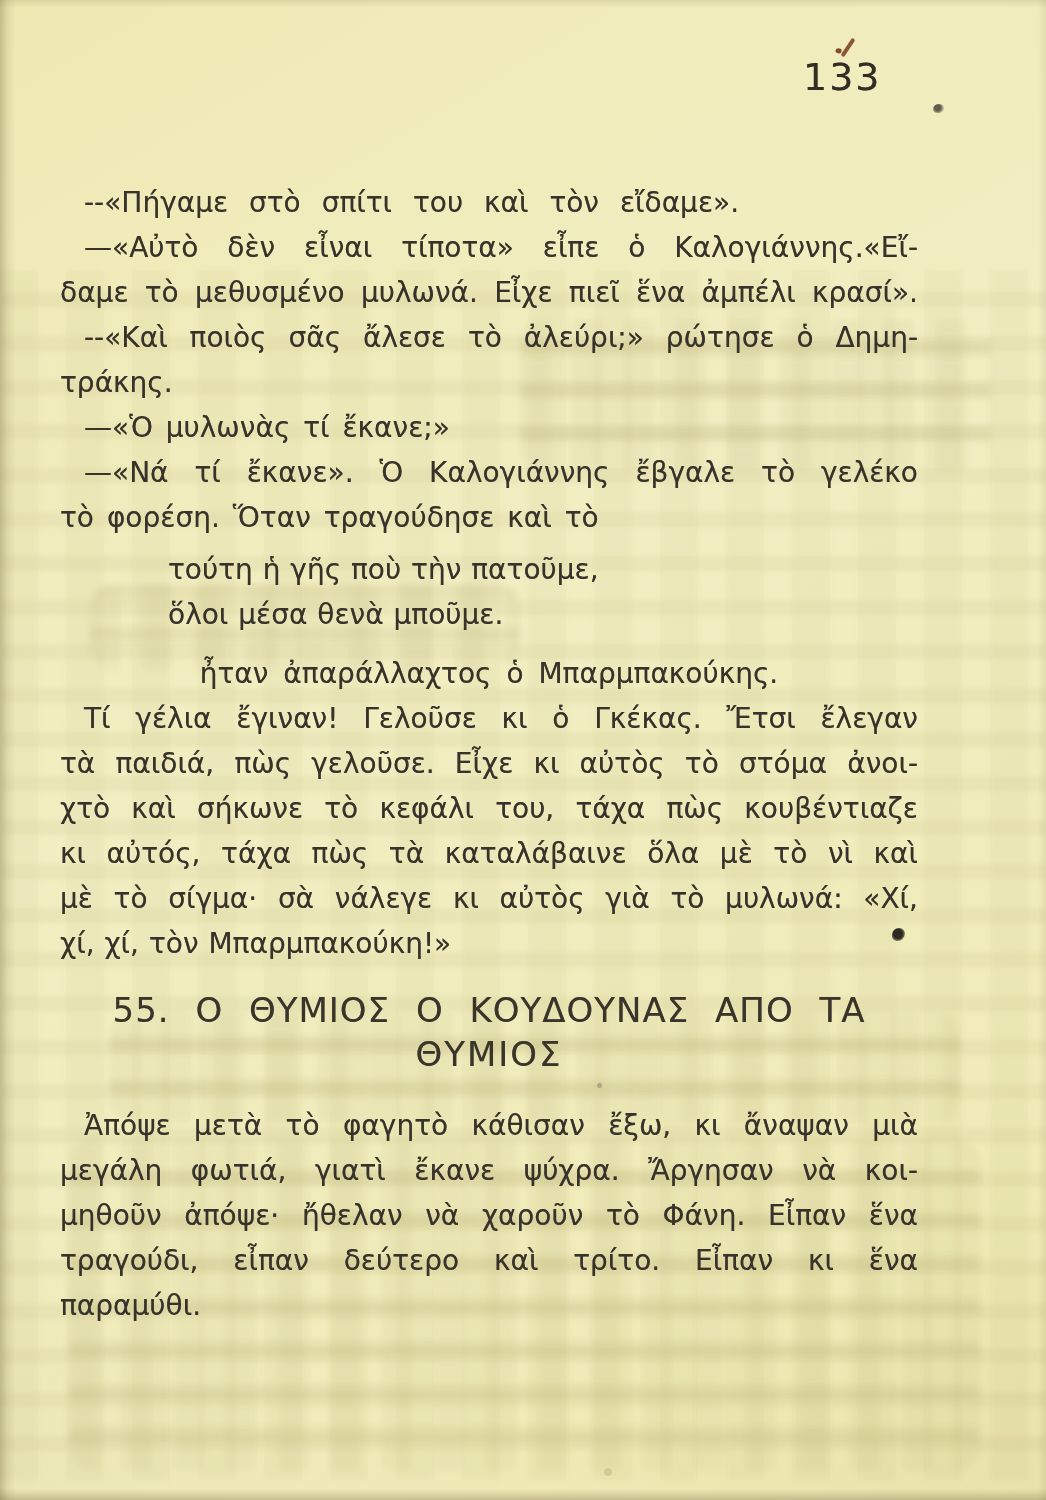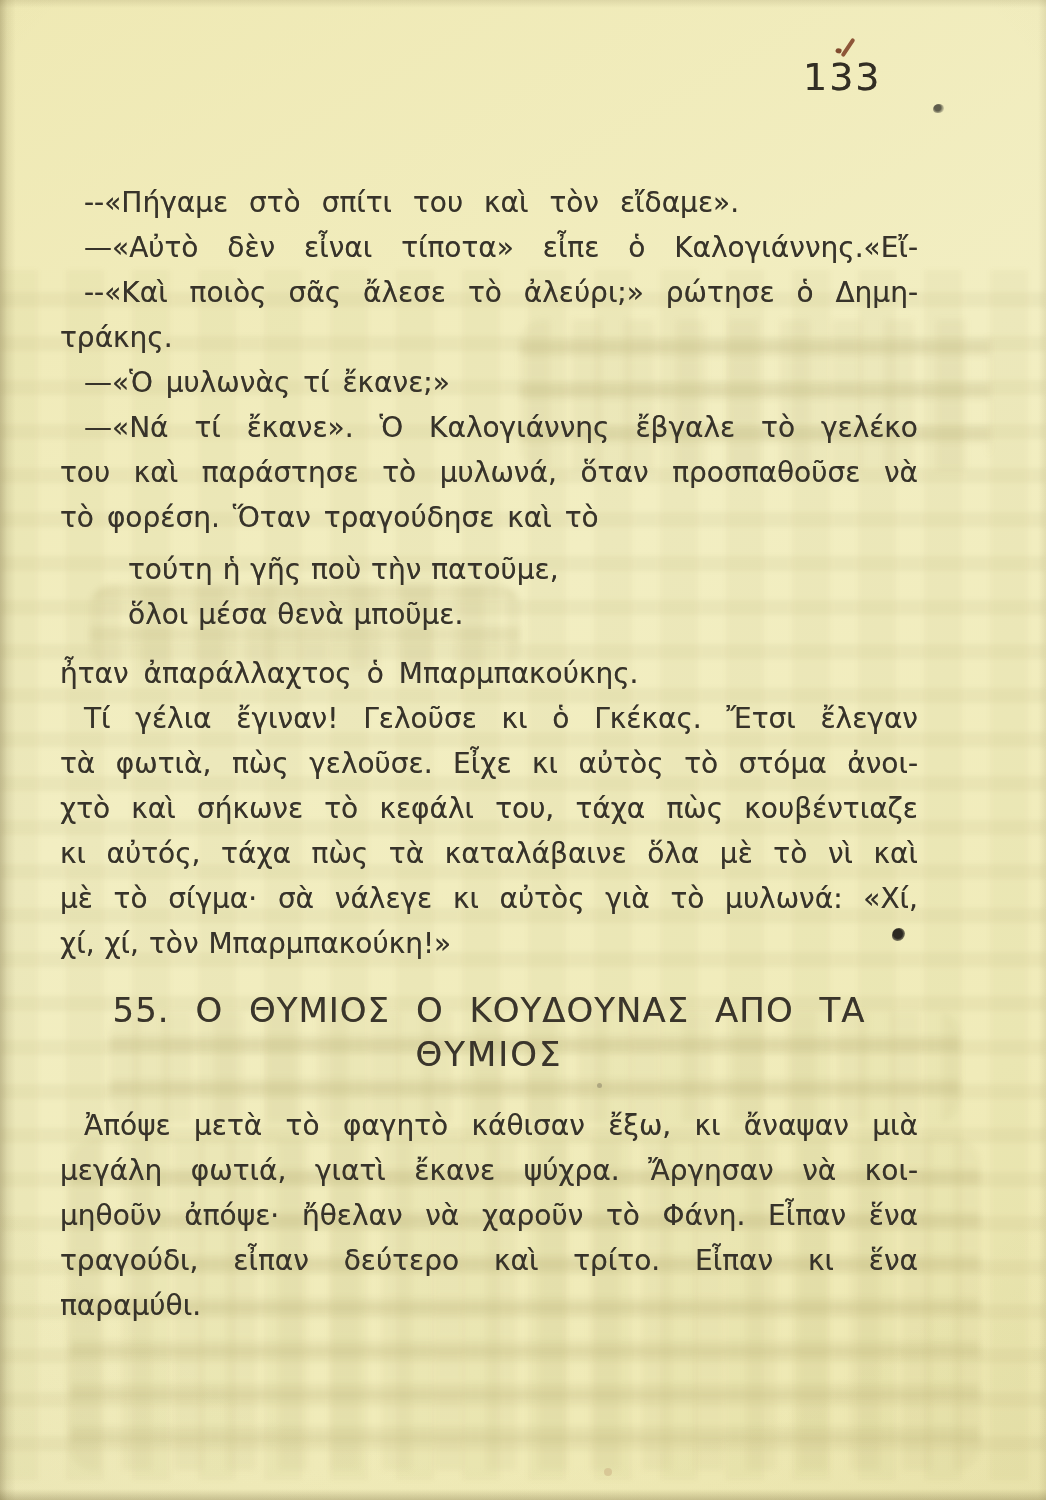--- a/index.html
+++ b/index.html
@@ -62,23 +62,23 @@
     position:absolute;left:60px;top:136px;width:858px;
     font-size:28px;line-height:45px;
     text-shadow:0 0 .5px rgba(55,50,40,.55);
   }
   .ln{margin:0;height:45px;word-spacing:1px;white-space:normal;}
   .ind{text-indent:24px;}
   .just{text-align:justify;text-align-last:justify;}
   .sp2{word-spacing:4px;}
   .sp4{word-spacing:6px;}
   .sp8{word-spacing:12px;margin-top:44px;}
-  .verse{margin-left:68px;}
+  .verse{margin-left:108px;}
   .mt7{margin-top:7px;}
-  .mt14{margin-top:14px;}
+  .mt14{margin-top:14px;text-align:center;}
   .heading{
     margin:22px 0 27px 0;text-align:center;font-size:34px;font-weight:normal;
     color:#3a352b;text-shadow:0 0 .5px rgba(55,50,40,.5);
   }
   .hl1{display:block;line-height:44px;word-spacing:14px;letter-spacing:1px;}
   .hl2{display:block;line-height:44px;letter-spacing:2px;}
 </style>
 </head>
 <body>
 
@@ -98,31 +98,31 @@
   <div class="layer speck"></div>
   <div class="layer blot"></div>
   <div class="layer dot1"></div>
   <div class="layer dot2"></div>
 
   <div class="pagenum">133</div>
 
   <main class="text">
     <p class="ln ind sp8">--«Πήγαμε στὸ σπίτι του καὶ τὸν εἴδαμε».</p>
     <p class="ln ind just">—«Αὐτὸ δὲν εἶναι τίποτα» εἶπε ὁ Καλογιάννης.«Εἴ-</p>
+    <p class="ln just">δαμε τὸ μεθυσμένο μυλωνά. Εἶχε πιεῖ ἕνα ἀμπέλι κρασί».</p>
     <p class="ln ind just">--«Καὶ ποιὸς σᾶς ἄλεσε τὸ ἀλεύρι;» ρώτησε ὁ Δημη-</p>
     <p class="ln">τράκης.</p>
     <p class="ln ind sp2">—«Ὁ μυλωνὰς τί ἔκανε;»</p>
     <p class="ln ind just">—«Νά τί ἔκανε». Ὁ Καλογιάννης ἔβγαλε τὸ γελέκο</p>
-    <p class="ln just">του καὶ παράστησε τὸ μυλωνά, ὅταν προσπαθοῦσε νὰ</p>
     <p class="ln sp2">τὸ φορέση. Ὅταν τραγούδησε καὶ τὸ</p>
     <p class="ln verse mt7">τούτη ἡ γῆς ποὺ τὴν πατοῦμε,</p>
     <p class="ln verse">ὅλοι μέσα θενὰ μποῦμε.</p>
     <p class="ln sp4 mt14">ἦταν ἀπαράλλαχτος ὁ Μπαρμπακούκης.</p>
     <p class="ln ind just">Τί γέλια ἔγιναν! Γελοῦσε κι ὁ Γκέκας. Ἔτσι ἔλεγαν</p>
-    <p class="ln just">τὰ φωτιὰ, πὼς γελοῦσε. Εἶχε κι αὐτὸς τὸ στόμα ἀνοι-</p>
+    <p class="ln just">τὰ παιδιά, πὼς γελοῦσε. Εἶχε κι αὐτὸς τὸ στόμα ἀνοι-</p>
     <p class="ln just">χτὸ καὶ σήκωνε τὸ κεφάλι του, τάχα πὼς κουβέντιαζε</p>
     <p class="ln just">κι αὐτός, τάχα πὼς τὰ καταλάβαινε ὅλα μὲ τὸ νὶ καὶ</p>
     <p class="ln just">μὲ τὸ σίγμα· σὰ νάλεγε κι αὐτὸς γιὰ τὸ μυλωνά: «Χί,</p>
     <p class="ln">χί, χί, τὸν Μπαρμπακούκη!»</p>
 
     <h2 class="heading">
       <span class="hl1">55. Ο ΘΥΜΙΟΣ Ο ΚΟΥΔΟΥΝΑΣ ΑΠΟ ΤΑ</span>
       <span class="hl2">ΘΥΜΙΟΣ</span>
     </h2>
 

